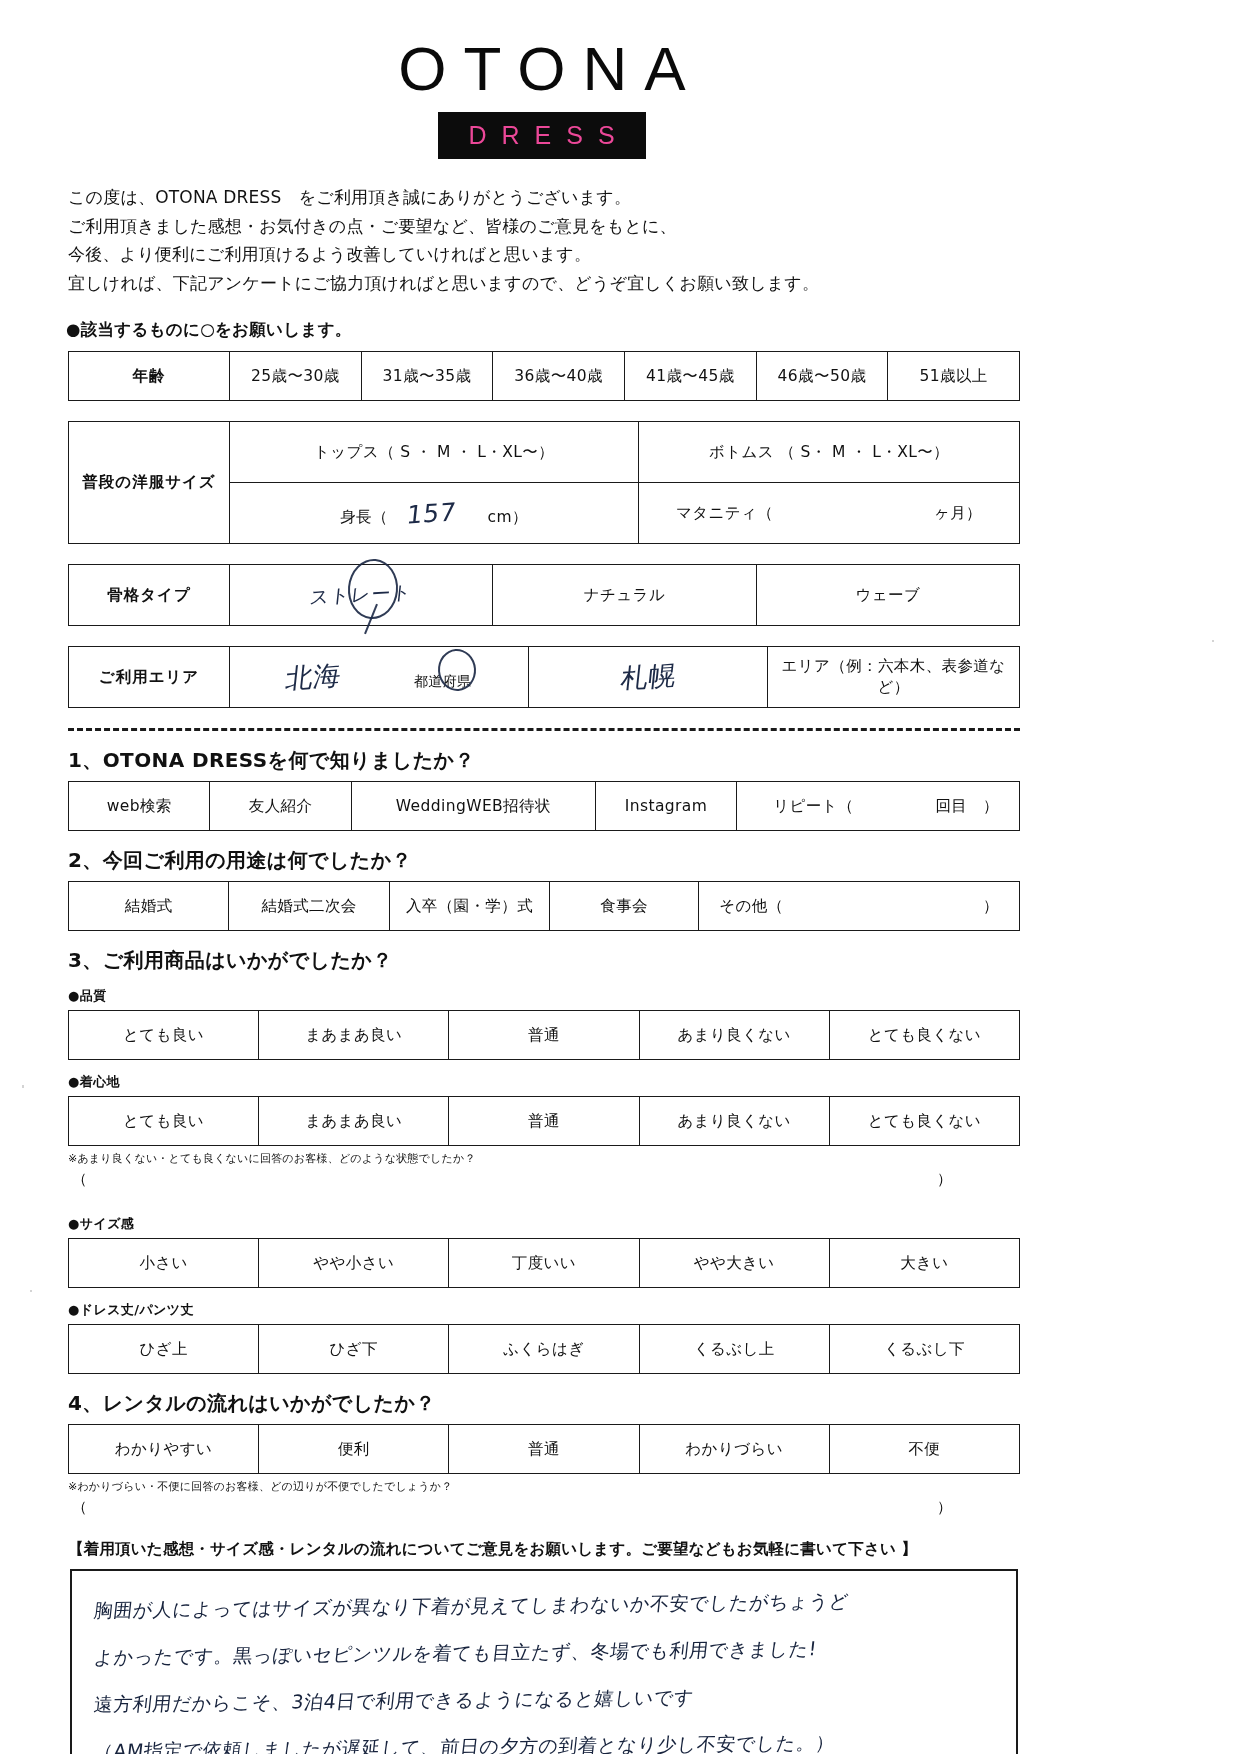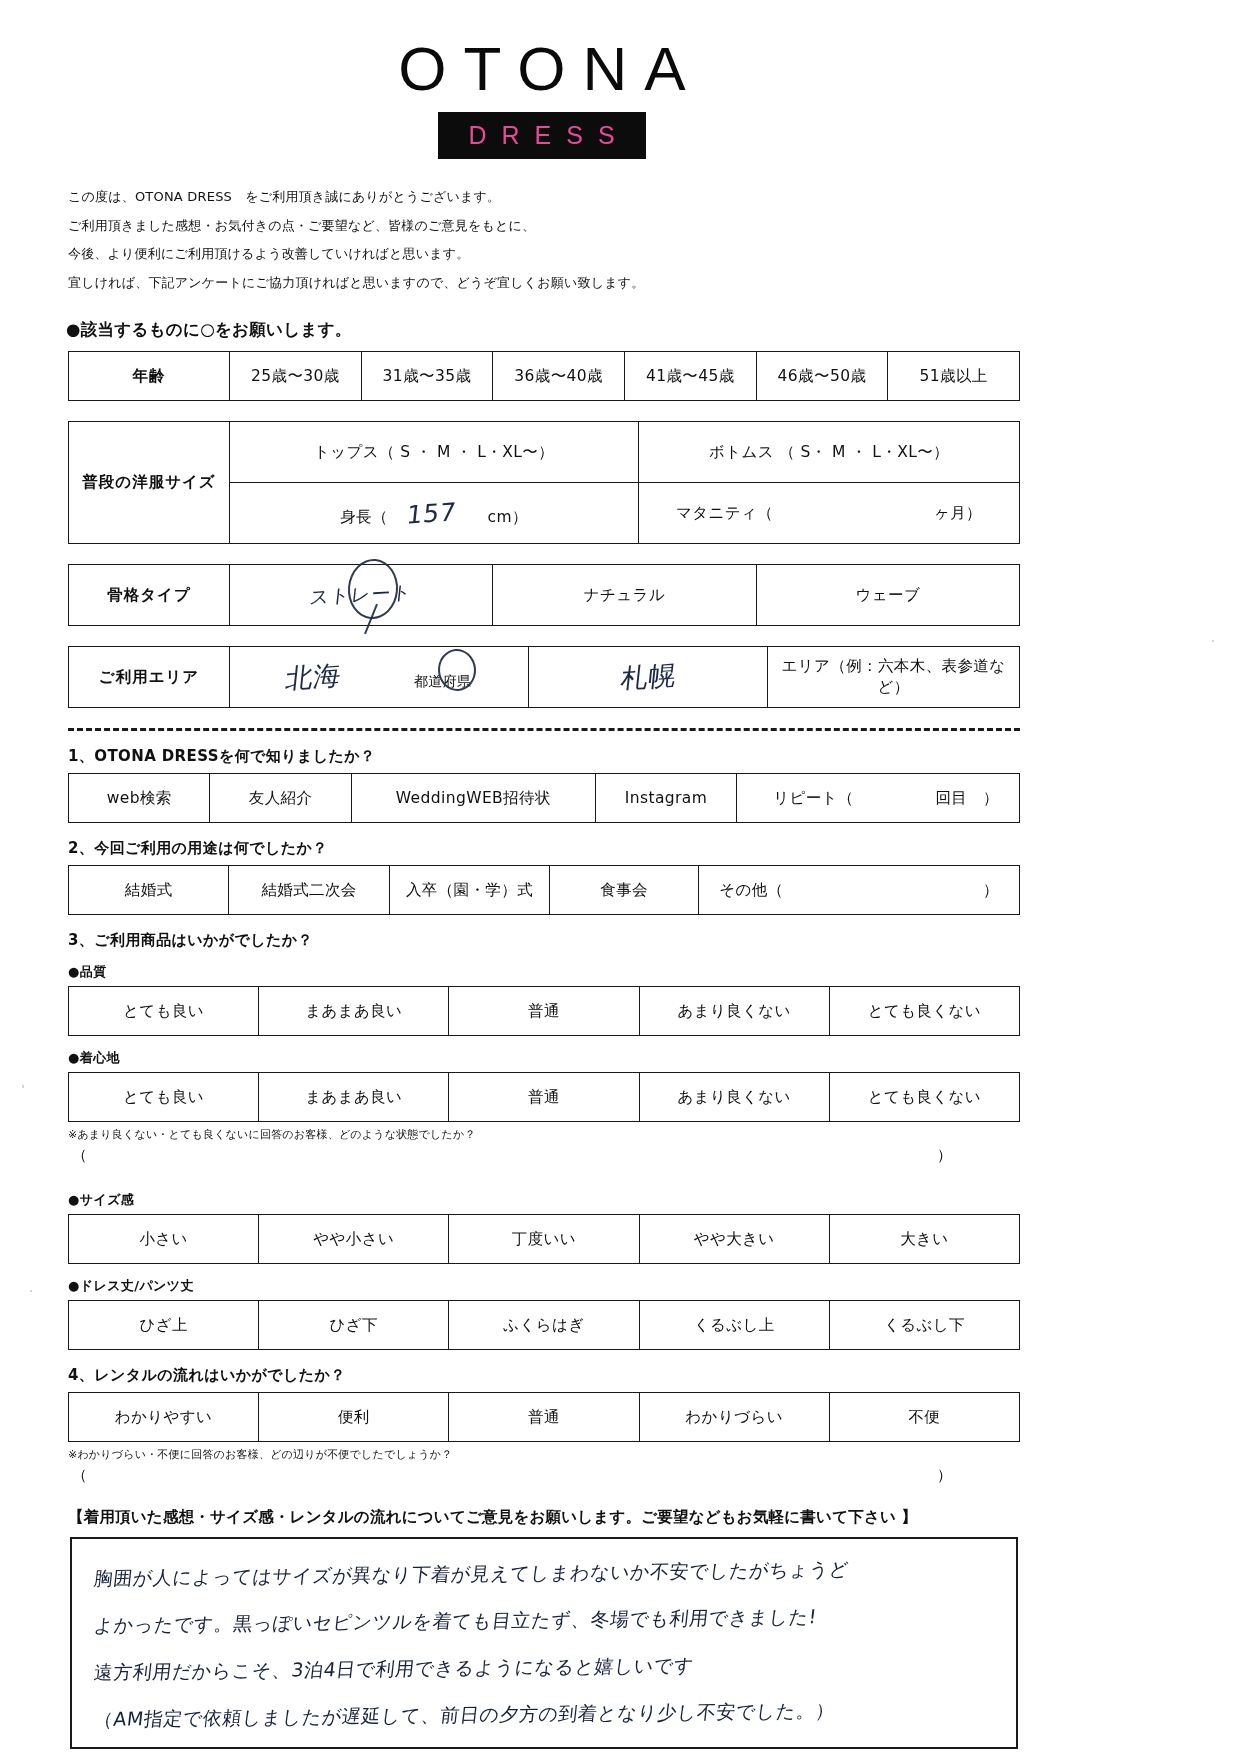--- a/index.html
+++ b/index.html
@@ -46,21 +46,21 @@
     letter-spacing: 15px;
     padding: 9px 16px 9px 30px;
     margin-top: 12px;
     font-family: "Liberation Sans", sans-serif;
     font-weight: 400;
   }
 
   
   .intro {
     margin: 24px 0 0 68px;
-    font-size: 13px;
+    font-size: 17px;
     line-height: 28.5px;
     color: #111;
     letter-spacing: 0.2px;
   }
   .intro div { white-space: nowrap; }
 
   .section-note {
     margin: 22px 0 10px 66px;
     font-size: 16.5px;
     font-weight: bold;
@@ -89,21 +89,21 @@
     font-size: 15.5px;
     letter-spacing: 1px;
   }
   .tbl td.tall { height: 56px; }
   .tbl td.left { text-align: center; padding-left: 14px; }
   .gap-20 { height: 20px; }
 
   
   .qhead {
     margin: 16px 0 7px 68px;
-    font-size: 15px;
+    font-size: 20px;
     font-weight: bold;
     letter-spacing: 0.4px;
   }
   .subhead {
     margin: 13px 0 5px 68px;
     font-size: 13px;
     font-weight: bold;
     letter-spacing: 0.4px;
   }
   .notetext {

